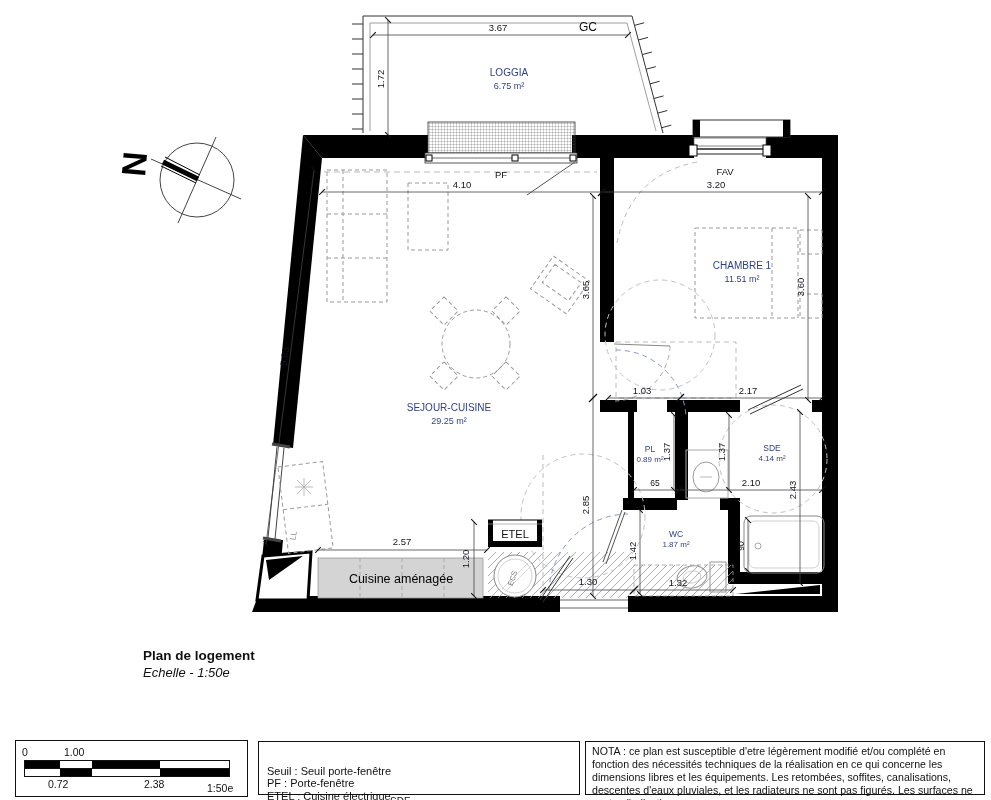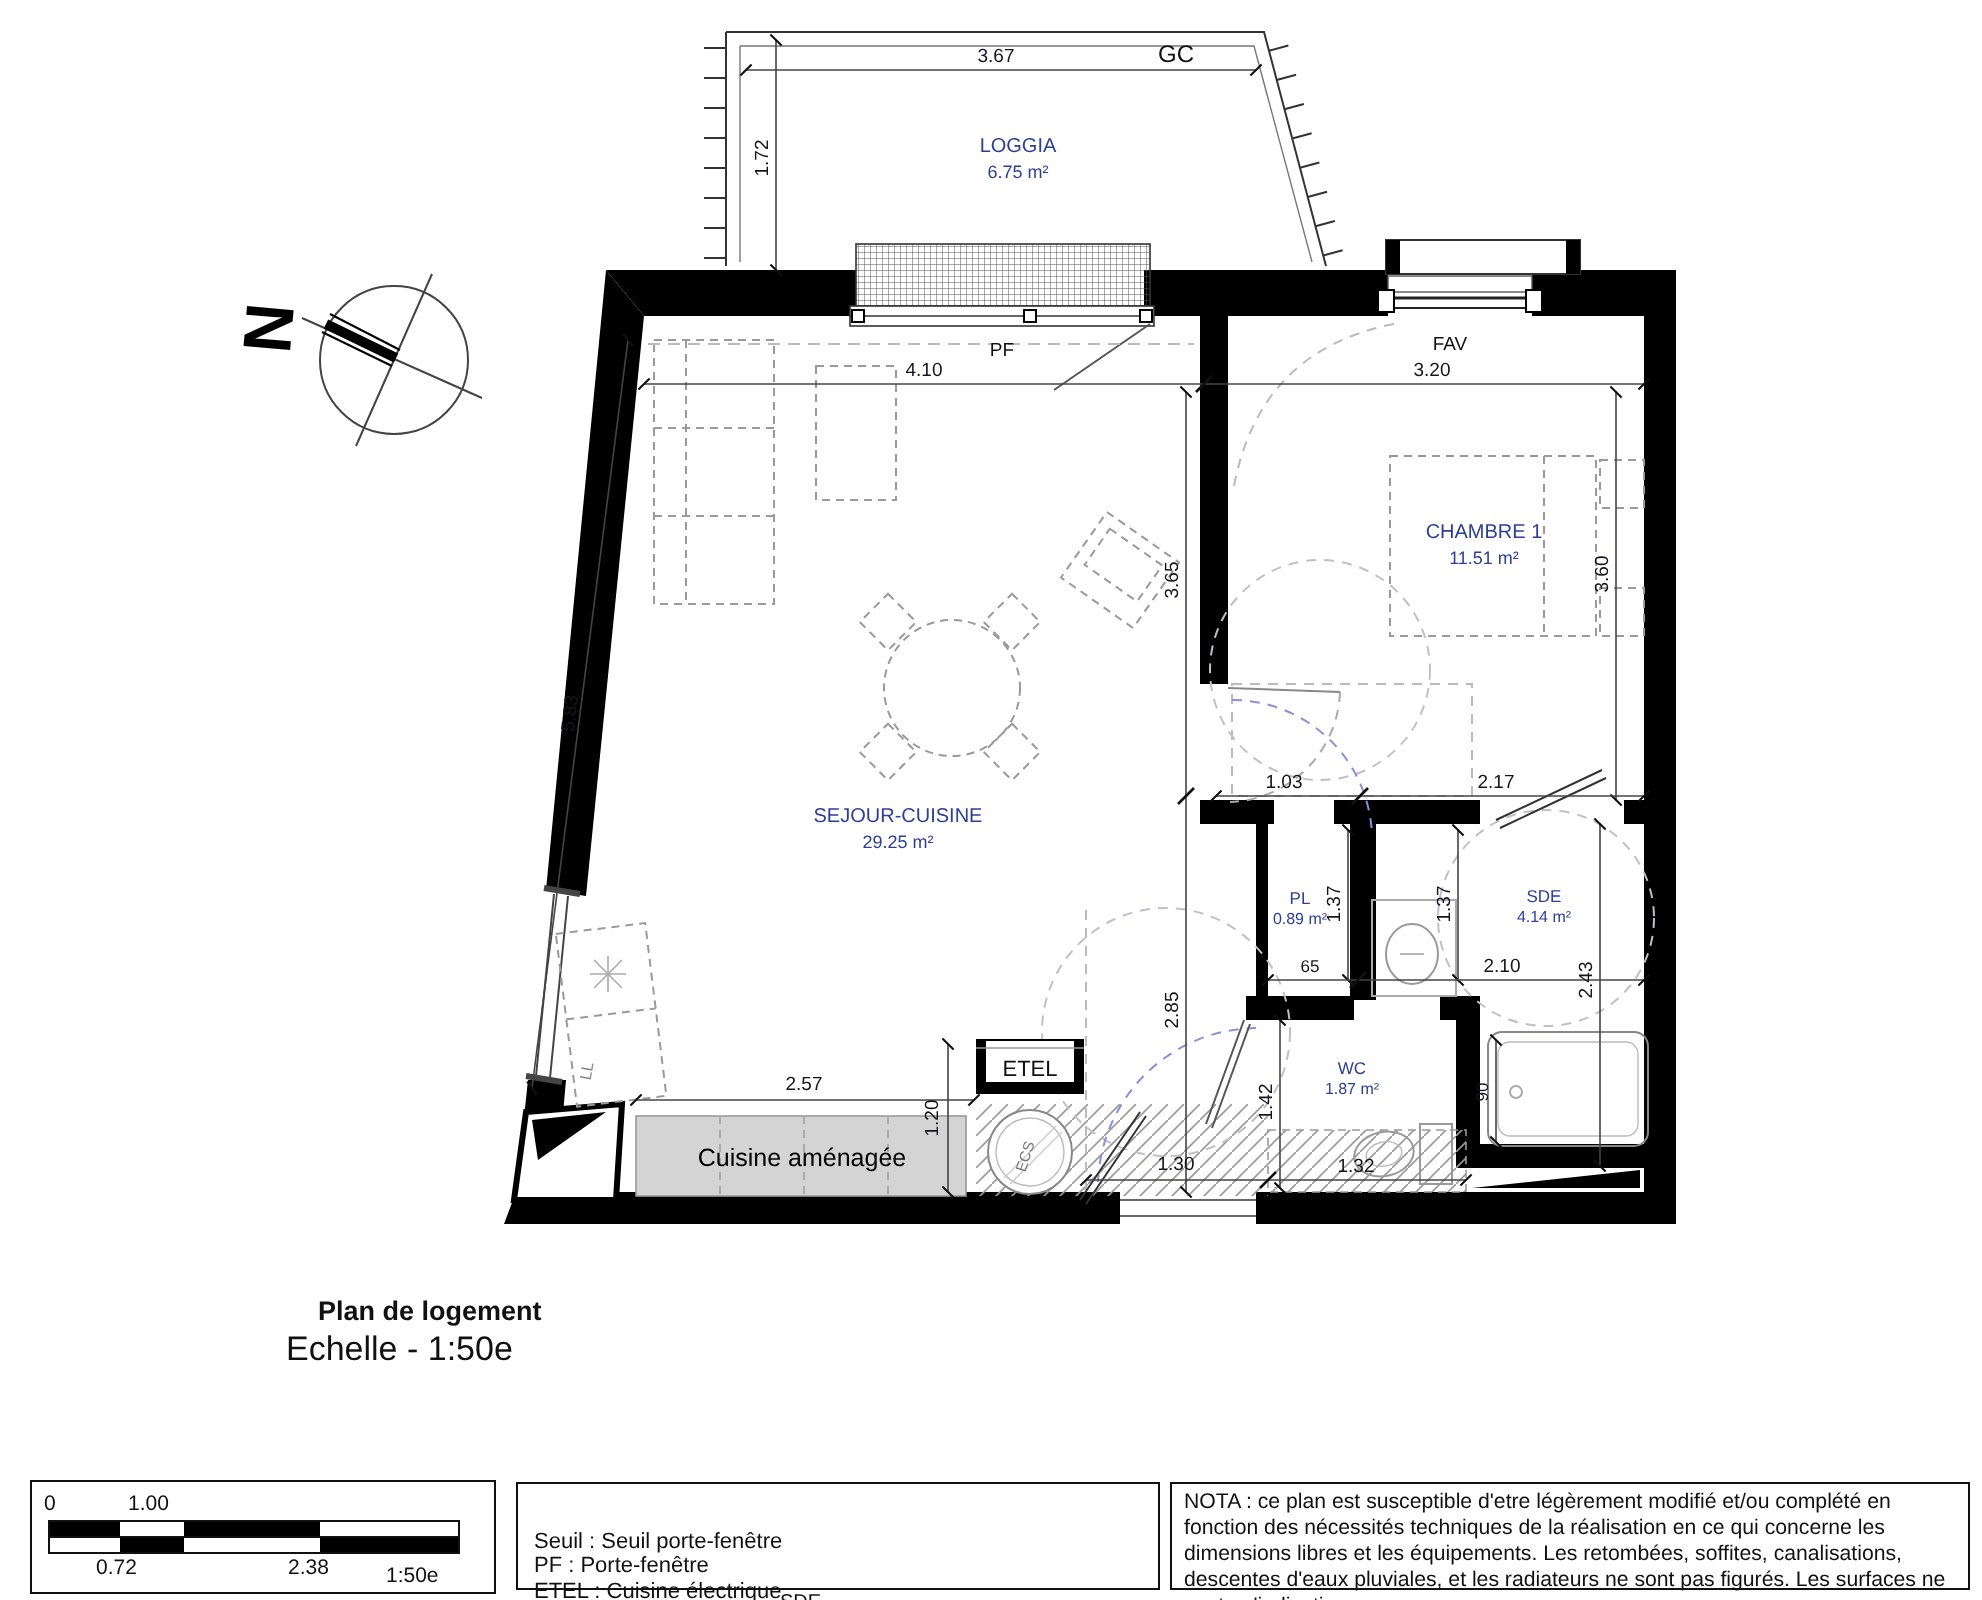--- a/index.html
+++ b/index.html
@@ -13,22 +13,22 @@
   .area.sm{font-size:8px;}
   .dim{fill:#15151f;font-size:9.5px;text-anchor:middle;}
   .dim.sm{font-size:8.5px;}
   .ann{fill:#111;font-size:9.5px;text-anchor:middle;}
   .gc{fill:#111;font-size:12px;text-anchor:middle;}
   .etel{fill:#111;font-size:11px;text-anchor:middle;}
   .kitchen-label{fill:#000;font-size:12.5px;text-anchor:middle;}
   .ecs{fill:#777;font-size:7.5px;text-anchor:middle;}
   .ll{fill:#888;font-size:8px;text-anchor:middle;}
   .north{fill:#000;font-size:34px;font-weight:bold;text-anchor:middle;}
-  .title1{position:absolute;left:159px;top:648px;font-size:13.5px;font-weight:bold;}
-  .title2{position:absolute;left:143px;top:665px;font-size:17px;}
+  .title1{position:absolute;left:143px;top:648px;font-size:13.5px;font-weight:bold;}
+  .title2{position:absolute;left:143px;top:665px;font-size:13px;font-style:italic;}
   .box{position:absolute;border:1.5px solid #111;background:#fff;box-sizing:border-box;}
   #scalebox{left:15px;top:740px;width:233px;height:57px;}
   .sb-lab{position:absolute;font-size:10.5px;}
   .sb-row{position:absolute;left:8px;width:204px;height:7px;border:1px solid #111;box-sizing:content-box;}
   .sb-seg{position:absolute;top:0;height:7px;}
   .black{background:#000;}.white{background:#fff;}
   #legendbox{left:258px;top:741px;width:322px;height:54px;font-size:11px;line-height:12.4px;padding:3px 0 0 8px;}
   .lcol{position:absolute;top:3px;}
   .lcol.c1{left:8px;margin-top:20px;} .lcol.c2{left:160px;}
   .lrow{white-space:nowrap;}
@@ -334,21 +334,21 @@
     <div class="sb-seg white" style="left:135px;width:69px"></div>
   </div>
   <div class="sb-row" style="top:27px">
     <div class="sb-seg white" style="left:0;width:35px"></div>
     <div class="sb-seg black" style="left:35px;width:32px"></div>
     <div class="sb-seg white" style="left:67px;width:68px"></div>
     <div class="sb-seg black" style="left:135px;width:69px"></div>
   </div>
   <span class="sb-lab" style="left:32px;top:37px">0.72</span>
   <span class="sb-lab" style="left:128px;top:37px">2.38</span>
-  <span class="sb-lab" style="left:177px;top:41px">1:50e</span>
+  <span class="sb-lab" style="left:191px;top:41px">1:50e</span>
 </div>
 
 <div id="legendbox" class="box">
   <div class="lcol c1">
     <div class="lrow">Seuil : Seuil porte-fenêtre</div>
     <div class="lrow">PF : Porte-fenêtre</div>
     <div class="lrow">ETEL : Cuisine électrique</div>
     <div class="lrow">GC : Garde-corps</div>
   </div>
 </div>

